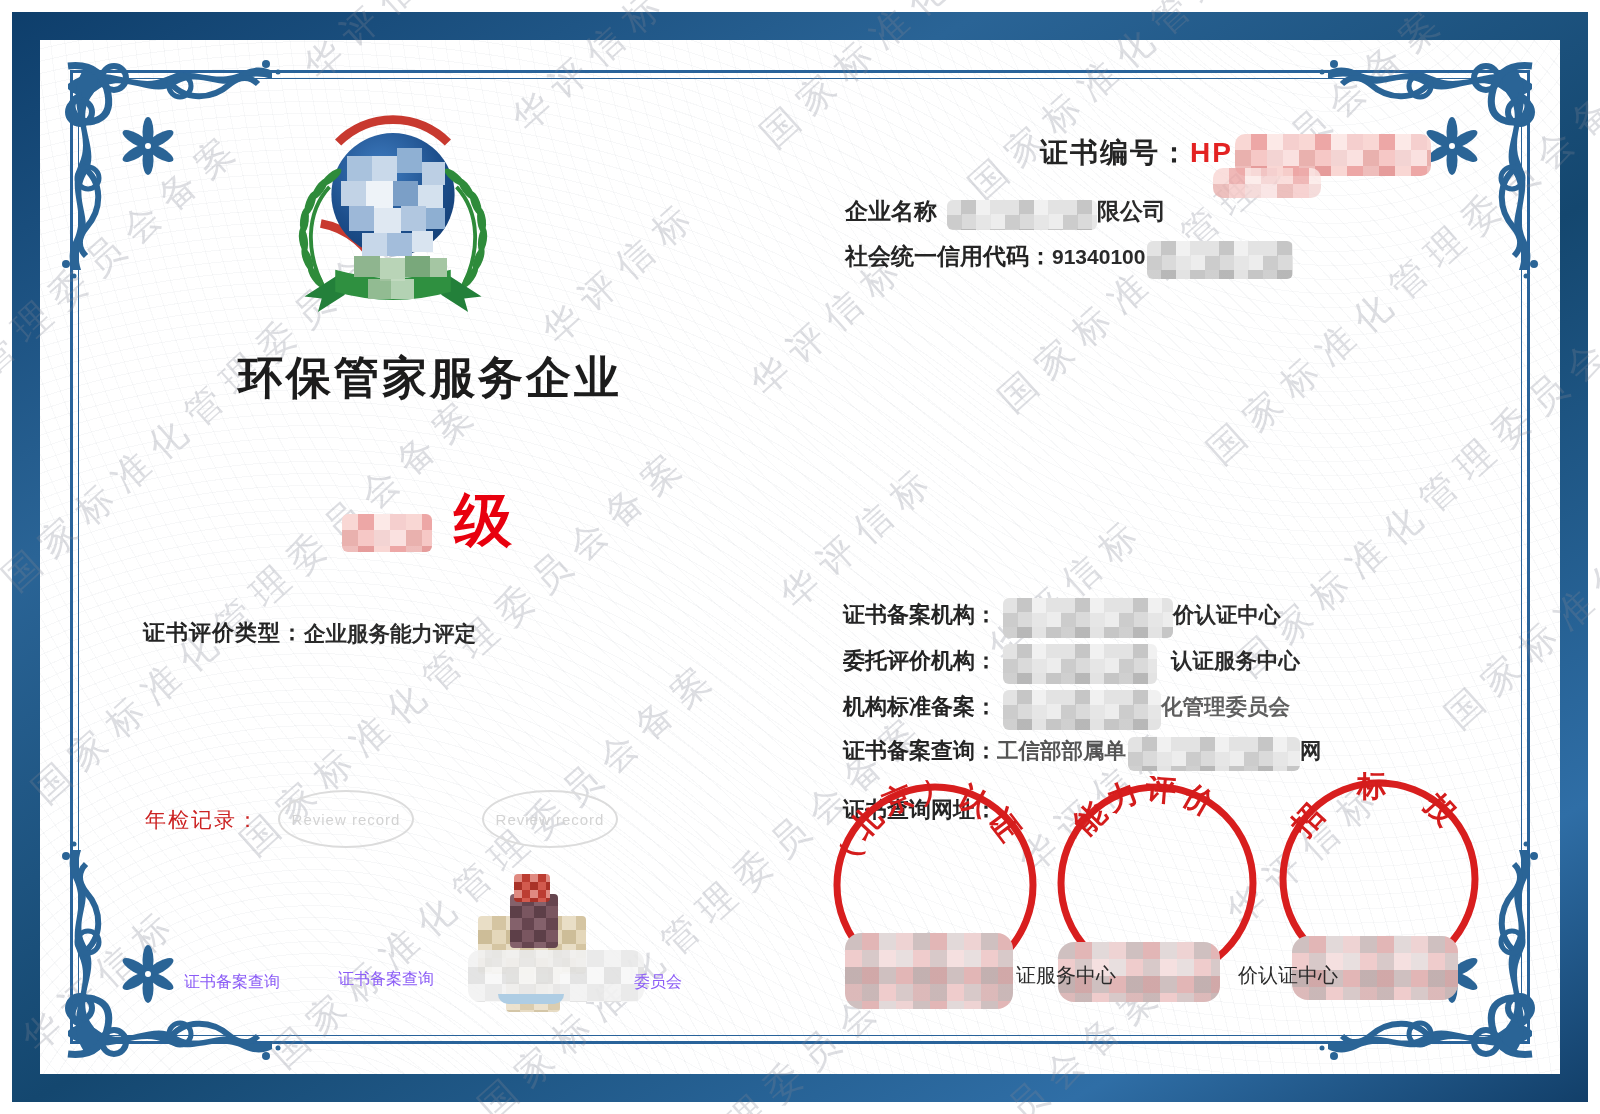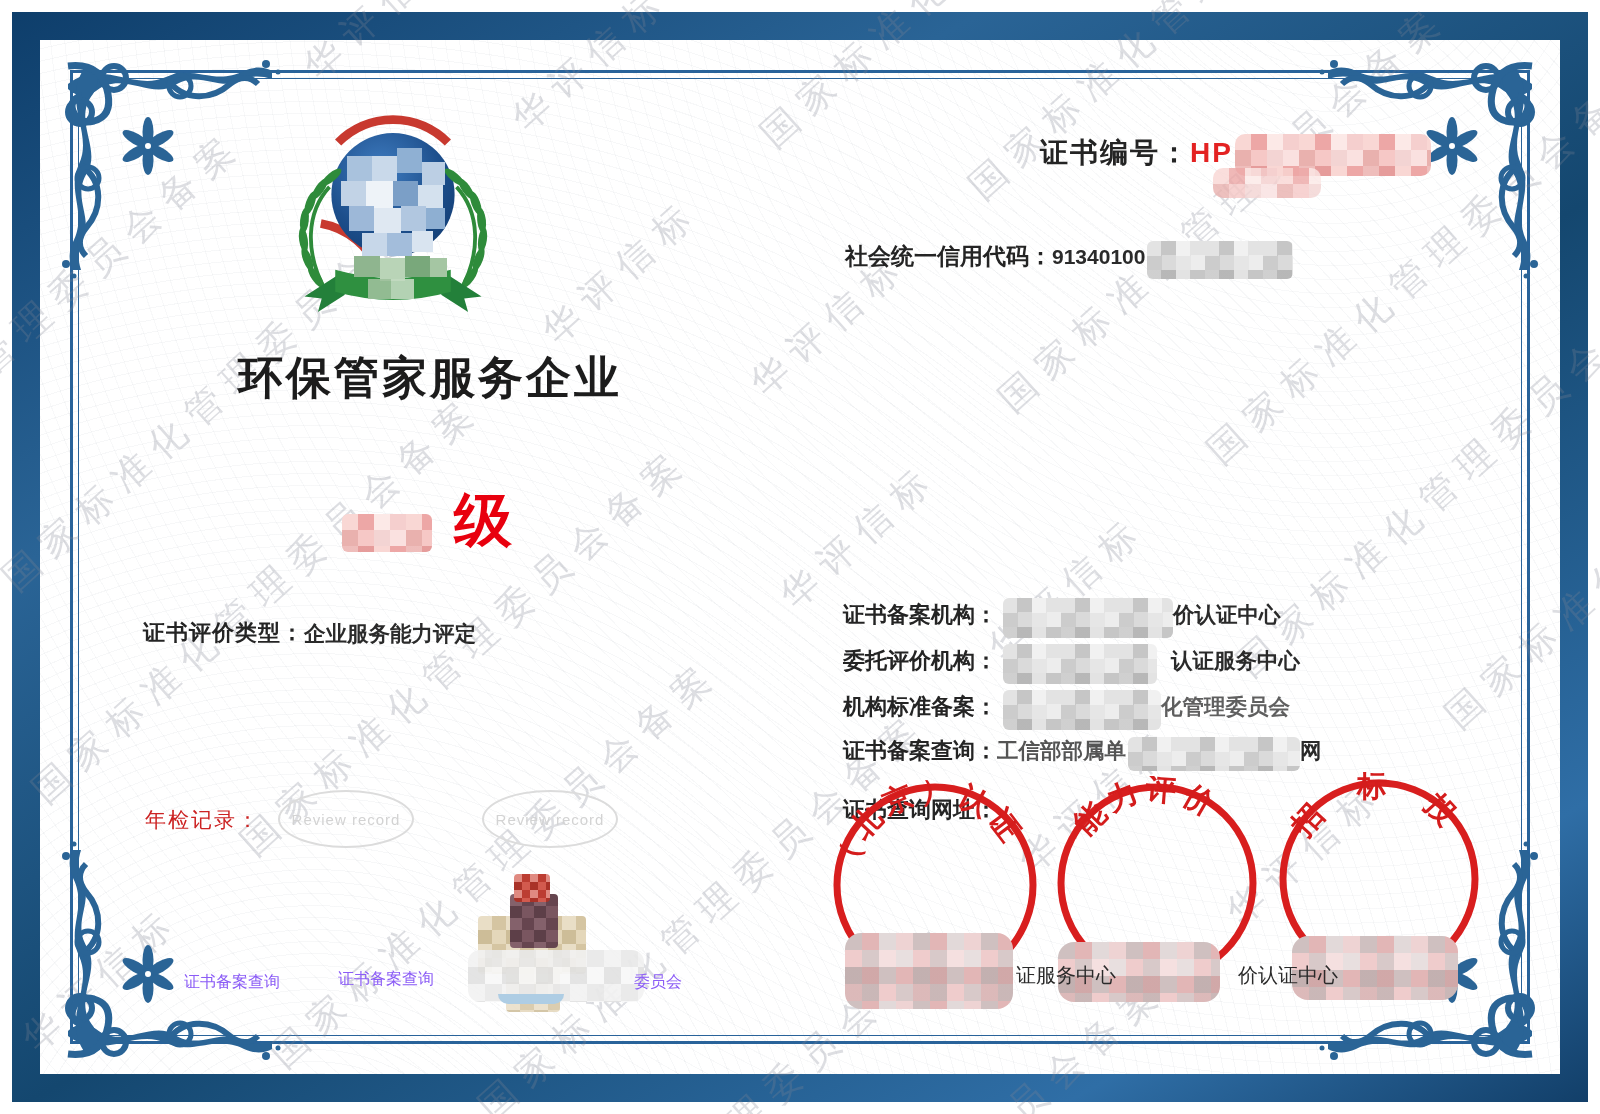--- a/index.html
+++ b/index.html
@@ -241,20 +241,23 @@
     </div>
     <span class="px px-white abs" style="left:468px;top:950px;width:176px;height:52px;border-radius:12px;opacity:.92"></span>
     <div class="abs small-cap" style="left:634px;top:972px">委员会</div>
     <div class="blue-arc" style="left:498px;top:994px"></div>
 
     <div class="abs certno" style="left:1040px;top:134px">
       <span>证书编号：</span><span class="red">HP</span><span class="px px-red" style="width:196px;height:42px;margin-left:2px;border-radius:10px"></span>
     </div>
     <span class="px px-red abs" style="left:1213px;top:168px;width:108px;height:30px;border-radius:10px;opacity:.8"></span>
 
+    <div class="abs" style="left:845px;top:196px">
+      <span class="lbl" style="font-size:23px">企业名称</span><span class="px px-gray" style="width:150px;height:30px;margin:0 0 0 10px"></span><span class="val" style="font-size:23px">限公司</span>
+    </div>
 
     <div class="abs" style="left:845px;top:241px">
       <span class="lbl" style="font-size:23px">社会统一信用代码：</span><span class="val" style="font-size:21px">91340100</span><span class="px px-gray" style="width:146px;height:38px;margin-left:2px"></span>
     </div>
 
 
     <div class="abs" style="left:843px;top:598px;width:640px">
       <div style="margin-bottom:6px">
         <span class="lbl">证书备案机构：</span><span class="px px-gray" style="width:170px;height:40px;margin-left:6px"></span><span class="val">价认证中心</span>
       </div>

